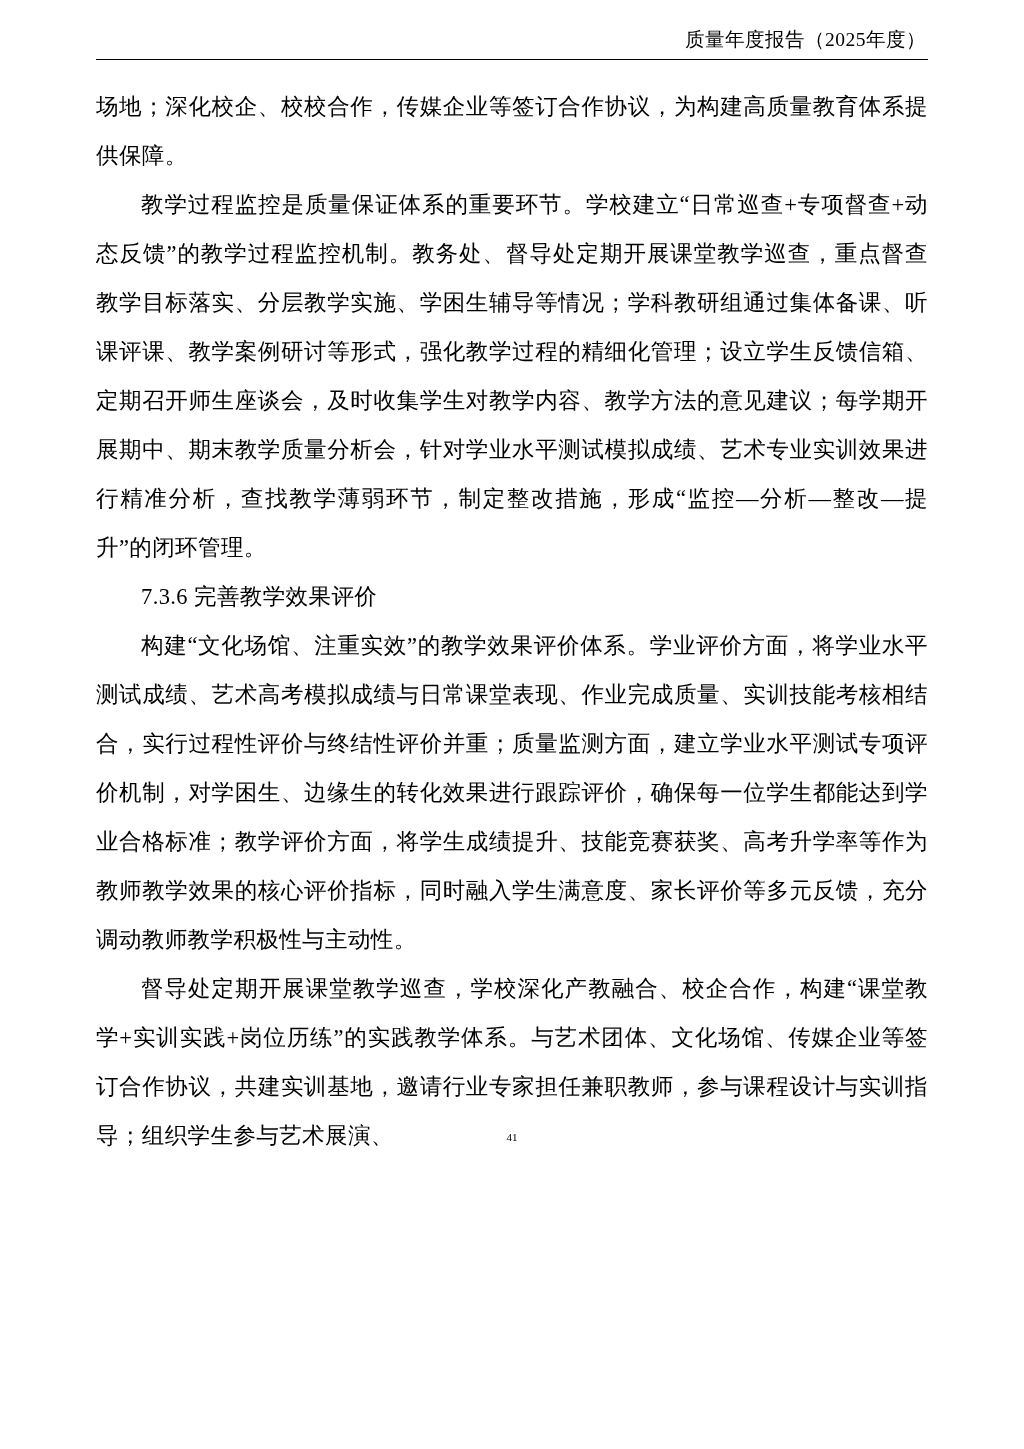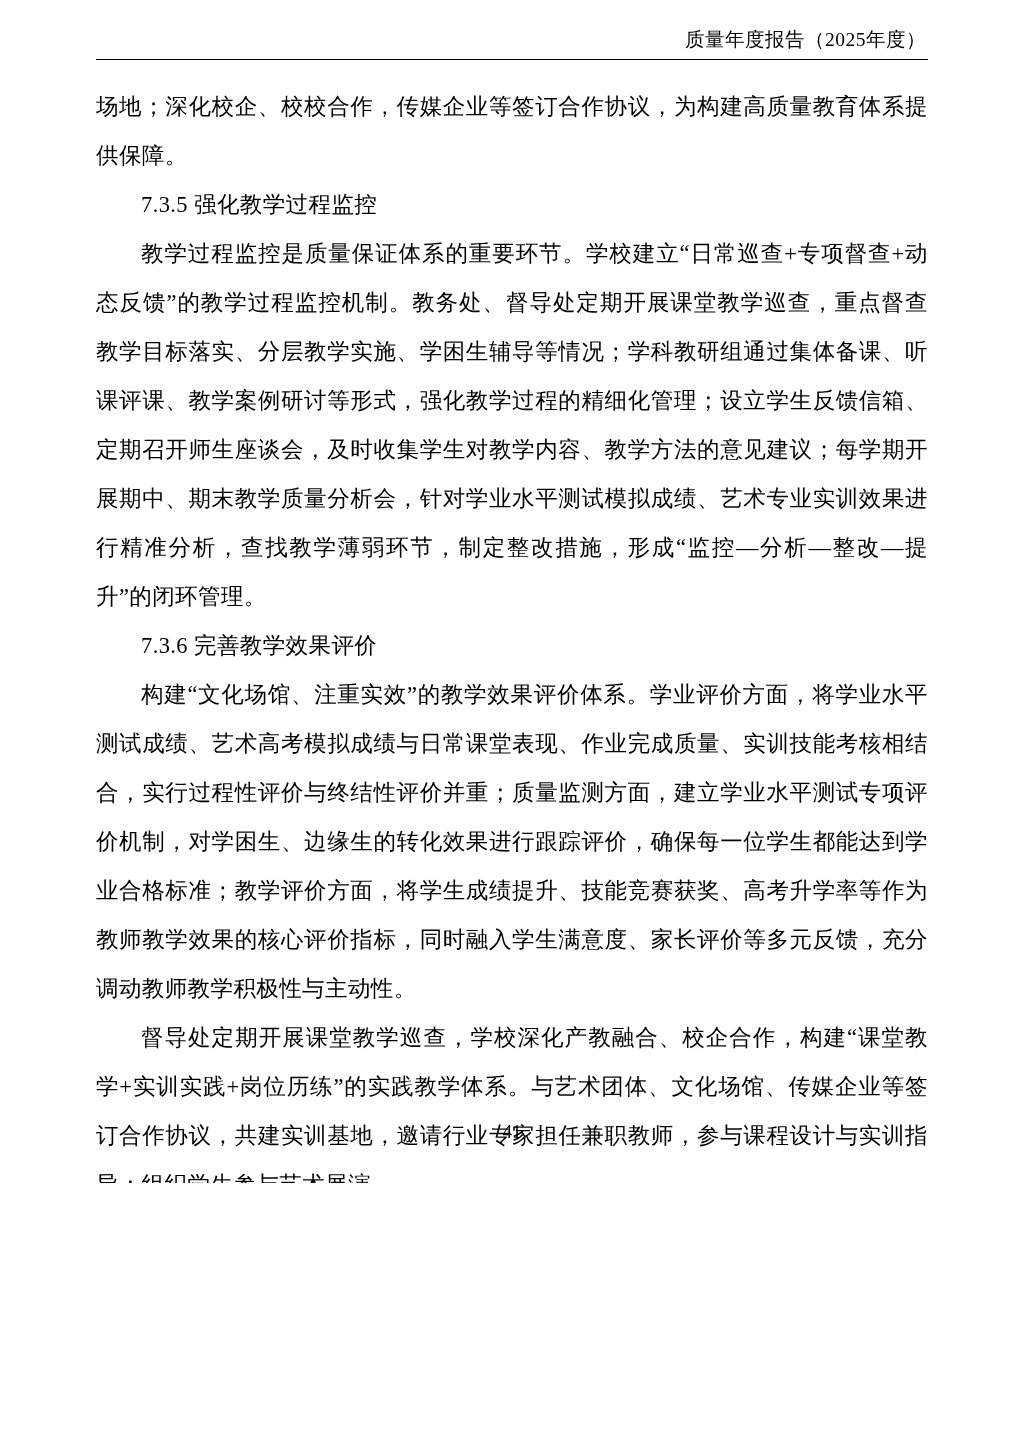--- a/index.html
+++ b/index.html
@@ -50,36 +50,35 @@
   }
   p.noindent {
     text-indent: 0;
   }
   .footer {
     position: absolute;
     left: 0;
     right: 0;
     bottom: 40px;
     text-align: center;
-    font-size: 19px;
+    font-size: 11px;
     font-family: "Liberation Serif", "DejaVu Serif", serif;
     margin-top: 9px;
   }
 </style>
 </head>
 <body>
 
 <div class="page">
 
   <div class="header">质量年度报告（2025年度）</div>
   <hr class="header-rule">
 
   <div class="content">
     <p class="noindent">场地；深化校企、校校合作，传媒企业等签订合作协议，为构建高质量教育体系提供保障。</p>
-    <p class="heading">7.3.5 强化教学过程监控</p>
     <p>教学过程监控是质量保证体系的重要环节。学校建立“日常巡查+专项督查+动态反馈”的教学过程监控机制。教务处、督导处定期开展课堂教学巡查，重点督查教学目标落实、分层教学实施、学困生辅导等情况；学科教研组通过集体备课、听课评课、教学案例研讨等形式，强化教学过程的精细化管理；设立学生反馈信箱、定期召开师生座谈会，及时收集学生对教学内容、教学方法的意见建议；每学期开展期中、期末教学质量分析会，针对学业水平测试模拟成绩、艺术专业实训效果进行精准分析，查找教学薄弱环节，制定整改措施，形成“监控—分析—整改—提升”的闭环管理。</p>
     <p class="heading">7.3.6 完善教学效果评价</p>
     <p>构建“文化场馆、注重实效”的教学效果评价体系。学业评价方面，将学业水平测试成绩、艺术高考模拟成绩与日常课堂表现、作业完成质量、实训技能考核相结合，实行过程性评价与终结性评价并重；质量监测方面，建立学业水平测试专项评价机制，对学困生、边缘生的转化效果进行跟踪评价，确保每一位学生都能达到学业合格标准；教学评价方面，将学生成绩提升、技能竞赛获奖、高考升学率等作为教师教学效果的核心评价指标，同时融入学生满意度、家长评价等多元反馈，充分调动教师教学积极性与主动性。</p>
     <p>督导处定期开展课堂教学巡查，学校深化产教融合、校企合作，构建“课堂教学+实训实践+岗位历练”的实践教学体系。与艺术团体、文化场馆、传媒企业等签订合作协议，共建实训基地，邀请行业专家担任兼职教师，参与课程设计与实训指导；组织学生参与艺术展演、</p>
   </div>
 
   <div class="footer">41</div>
 
 </div>
 

